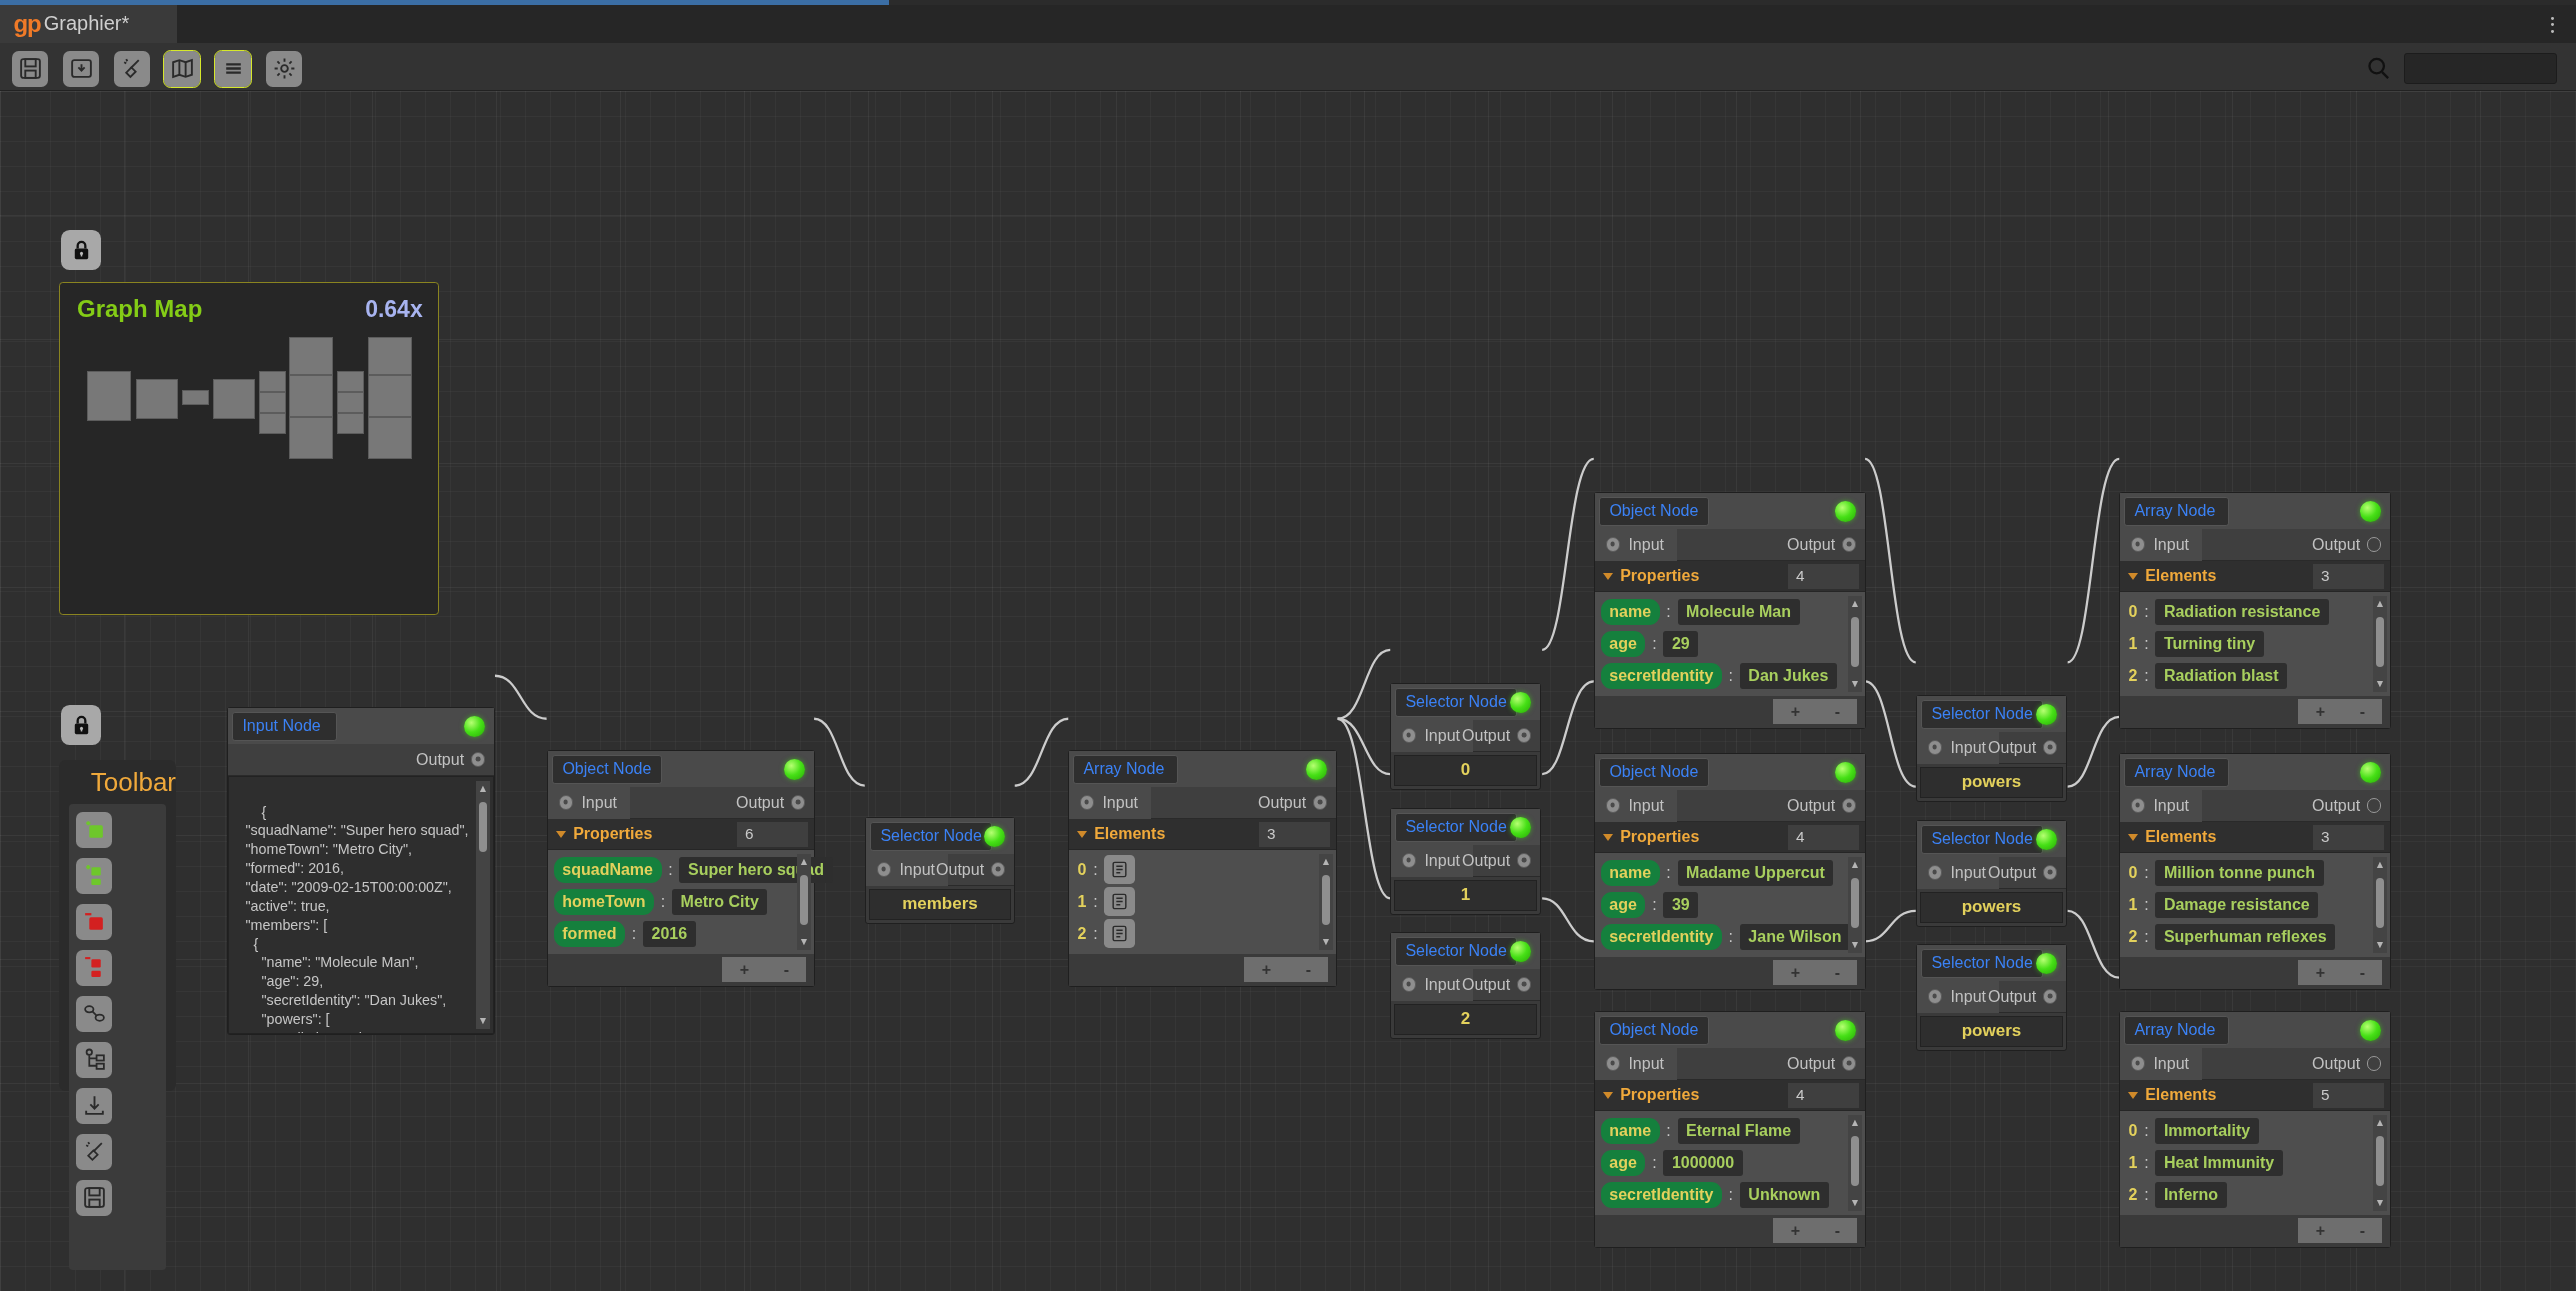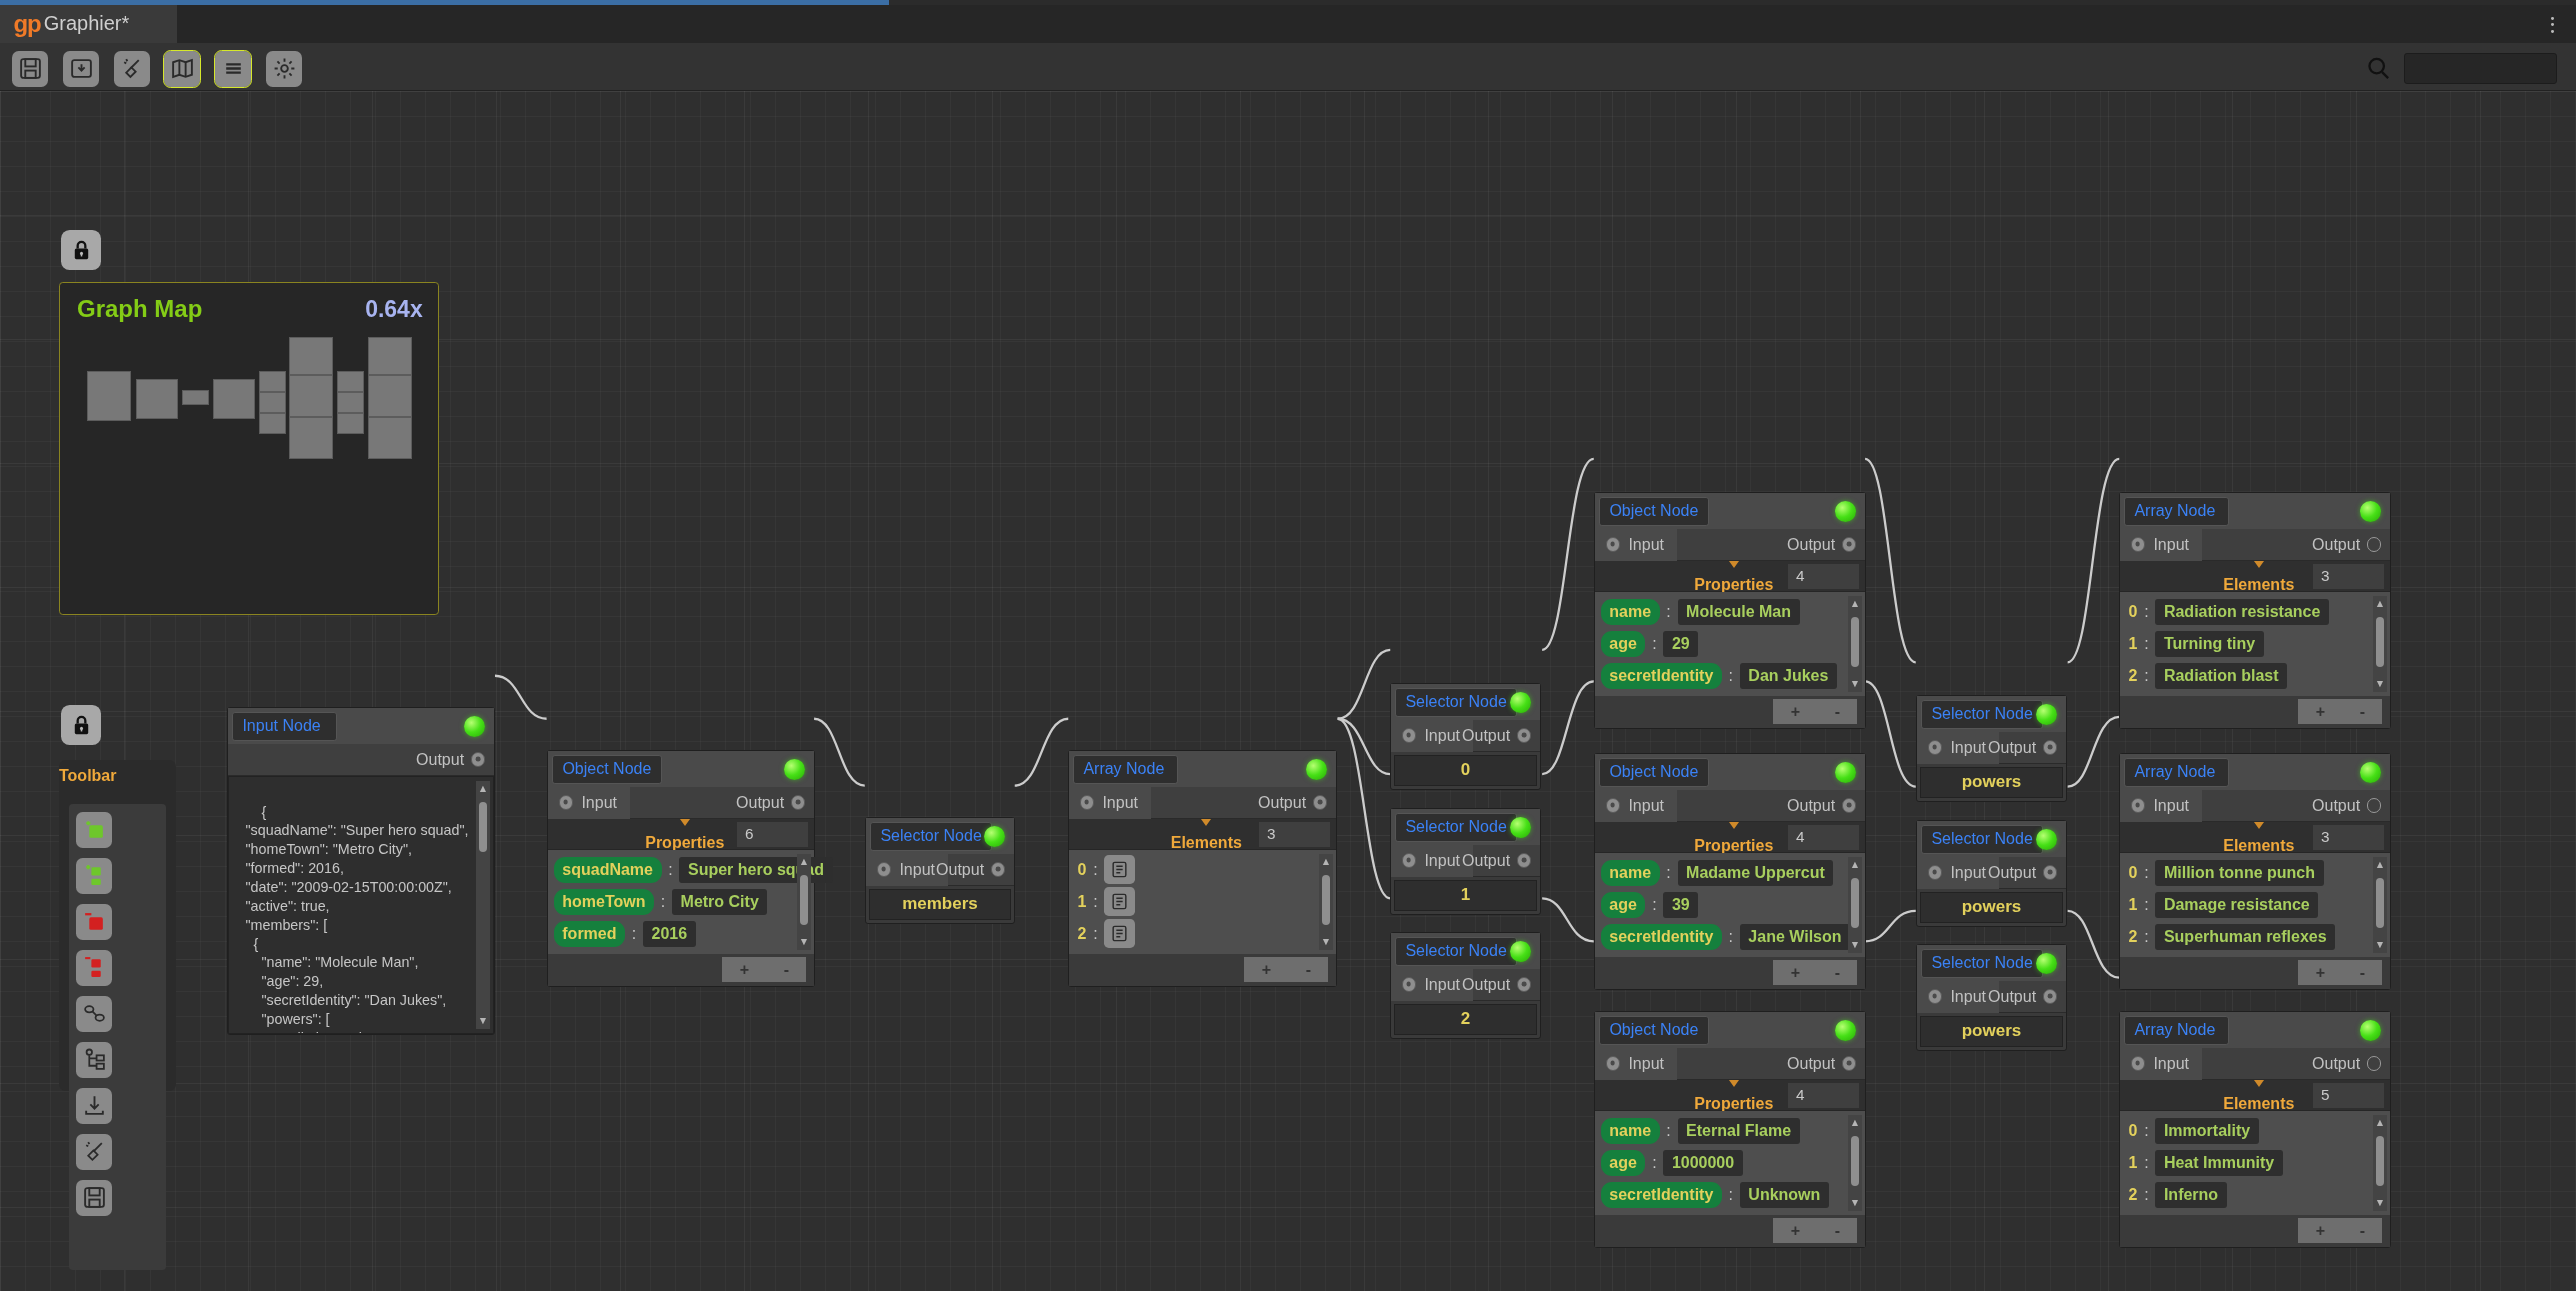--- a/index.html
+++ b/index.html
@@ -71,21 +71,21 @@
   .gm-head { position:absolute; left:0; top:9.6px; width:100%; height:36px; }
   .gm-title { position:absolute; left:17px; top:2.9px; font-size:24px; color:#84cc16; font-weight:bold; }
   .gm-zoom  { position:absolute; right:15.3px; top:3.8px; font-size:23px; color:#a8b4f0; font-weight:bold; }
   .gm-thumb { position:absolute; background:#787878; border:1px solid #5c5c5c; }
 
   
   .toolpanel {
     position:absolute; left:59px; top:669px; width:117px; height:331px;
     background:#2b2b2b; border-radius:6.7px;
   }
-  .tp-title { text-align:left; font-size:16px; color:#f0a93b; font-weight:bold; padding-top:6.7px; }
+  .tp-title { text-align:right; font-size:26px; color:#f0a93b; font-weight:normal; padding-top:6.7px; }
   .tp-grid {
     position:absolute; left:9.6px; top:44px; width:97px;
     display:flex; flex-wrap:wrap; background:#3b3b3b; border-radius:3.8px; padding:2.9px;
   }
   .tp-cell {
     width:46px; height:46px; display:flex; align-items:center; justify-content:center;
   }
   .tp-ic { width:36px; height:36px; border-radius:6.7px; background:#8a8a8a;
            display:flex; align-items:center; justify-content:center; }
 
@@ -121,21 +121,21 @@
   }
   .port.hollow { background:transparent; border:1.9px solid #9a9a9a; }
   .port::after {
     content:""; position:absolute; left:50%; top:50%; width:4.8px; height:4.8px;
     background:#4a4a4a; border-radius:50%; transform:translate(-50%,-50%);
   }
   .port.hollow::after { display:none; }
 
   .sec-head {
     position:relative; height:31px; background:#2f2f2f; display:flex; align-items:center;
-    padding-left:7.6px; gap:7.6px; border-bottom:1px solid #262626;flex-direction:column;
+    padding-left:7.6px; gap:7.6px; border-bottom:1px solid #262626;
   }
   .caret { width:0;height:0;border-left:5.7px solid transparent;border-right:5.7px solid transparent;
            border-top:7.6px solid #d08a2a; }
   .sec-label { font-size:16px; color:#f0a93b; font-weight:bold; }
   .sec-count {
     position:absolute; right:5.7px; top:2.9px; width:71px; height:25px;
     background:#3f3f3f; display:flex; align-items:center; padding-left:7.6px;
     font-size:15.3px; color:#cacaca;
   }
 

